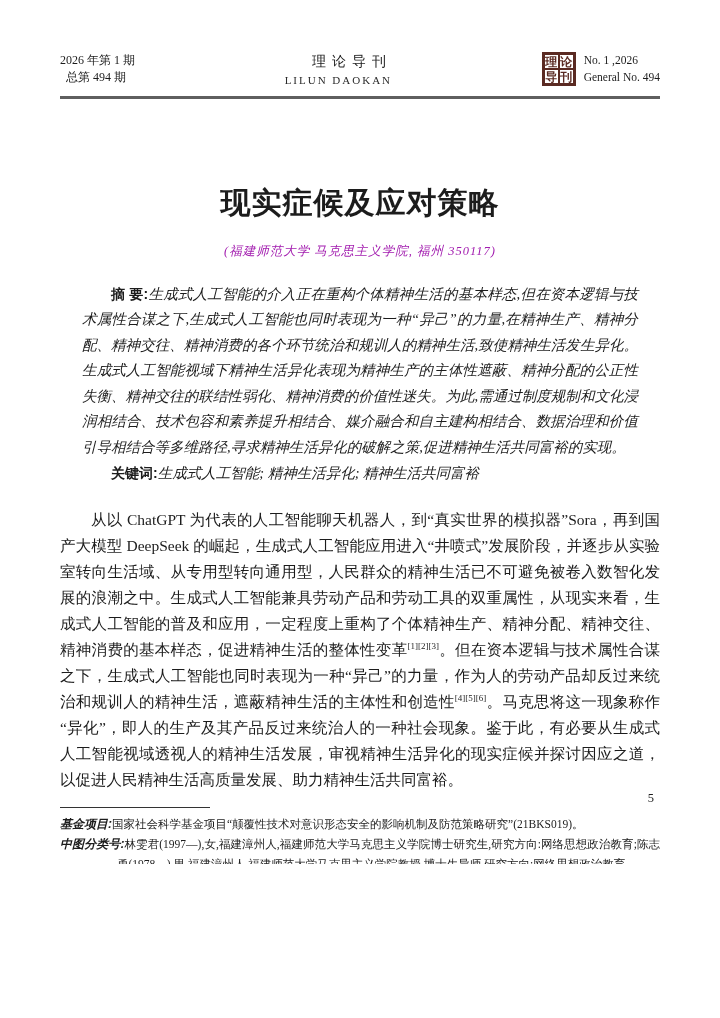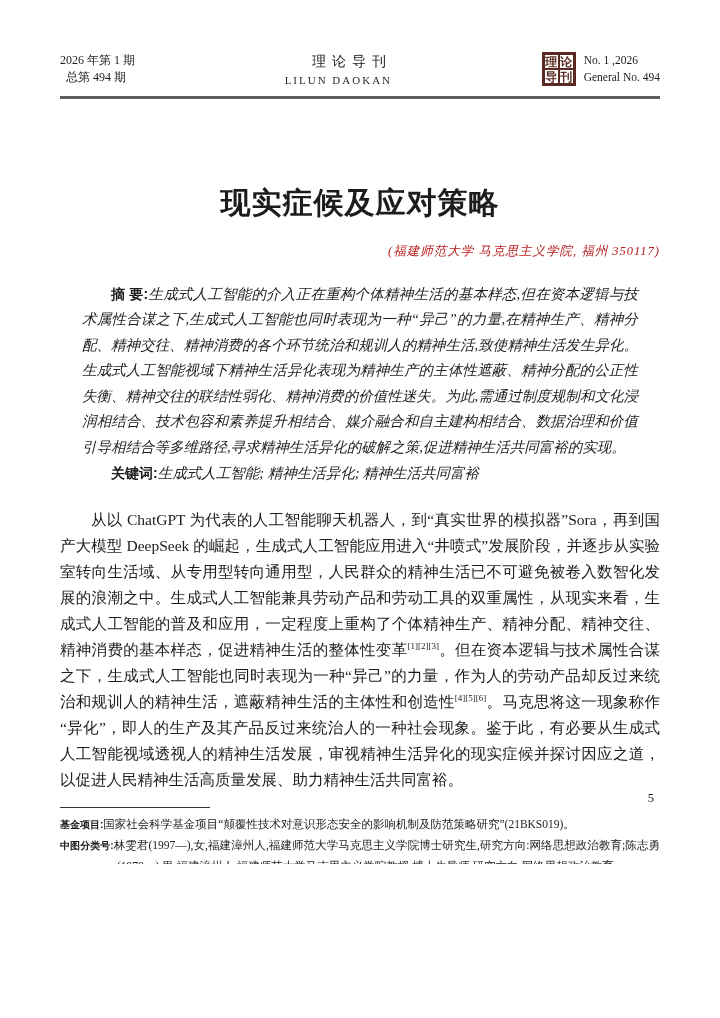--- a/index.html
+++ b/index.html
@@ -59,25 +59,25 @@
   }
   .authors {
     margin-top: 24px;
     text-align: center;
     font-size: 16px;
     font-style: italic;
     letter-spacing: 3px;
   }
   .affiliation {
     margin-top: 14px;
-    text-align: right;
+    text-align: center;
     font-size: 12.5px;
     font-style: italic;
     letter-spacing: 1px;
-    color: #b91c1c;
+    color: #a21caf;
   }
   
   .abs-block { margin: 22px 22px 0 22px; }
   .abs-par {
     font-size: 14.5px;
     line-height: 25.5px;
     text-align: justify;
     text-indent: 2em;
     font-style: italic;
     margin: 0;
@@ -118,21 +118,22 @@
   .fn {
     margin-top: 6px;
     font-size: 11.5px;
     line-height: 20px;
     text-align: justify;
   }
   .fn p { margin: 0; }
   .fn .lbl {
     font-weight: bold;
     font-family: "Liberation Sans", "DejaVu Sans", sans-serif;
-    font-size: 10px;
+    font-size: 12px;
+    font-style: italic;
   }
   .fn .hang { padding-left: 57px; text-indent: -57px; }
   
   .page-num {
     position: absolute;
     right: 66px;
     bottom: 58px;
     font-size: 12.5px;
   }
 </style>

